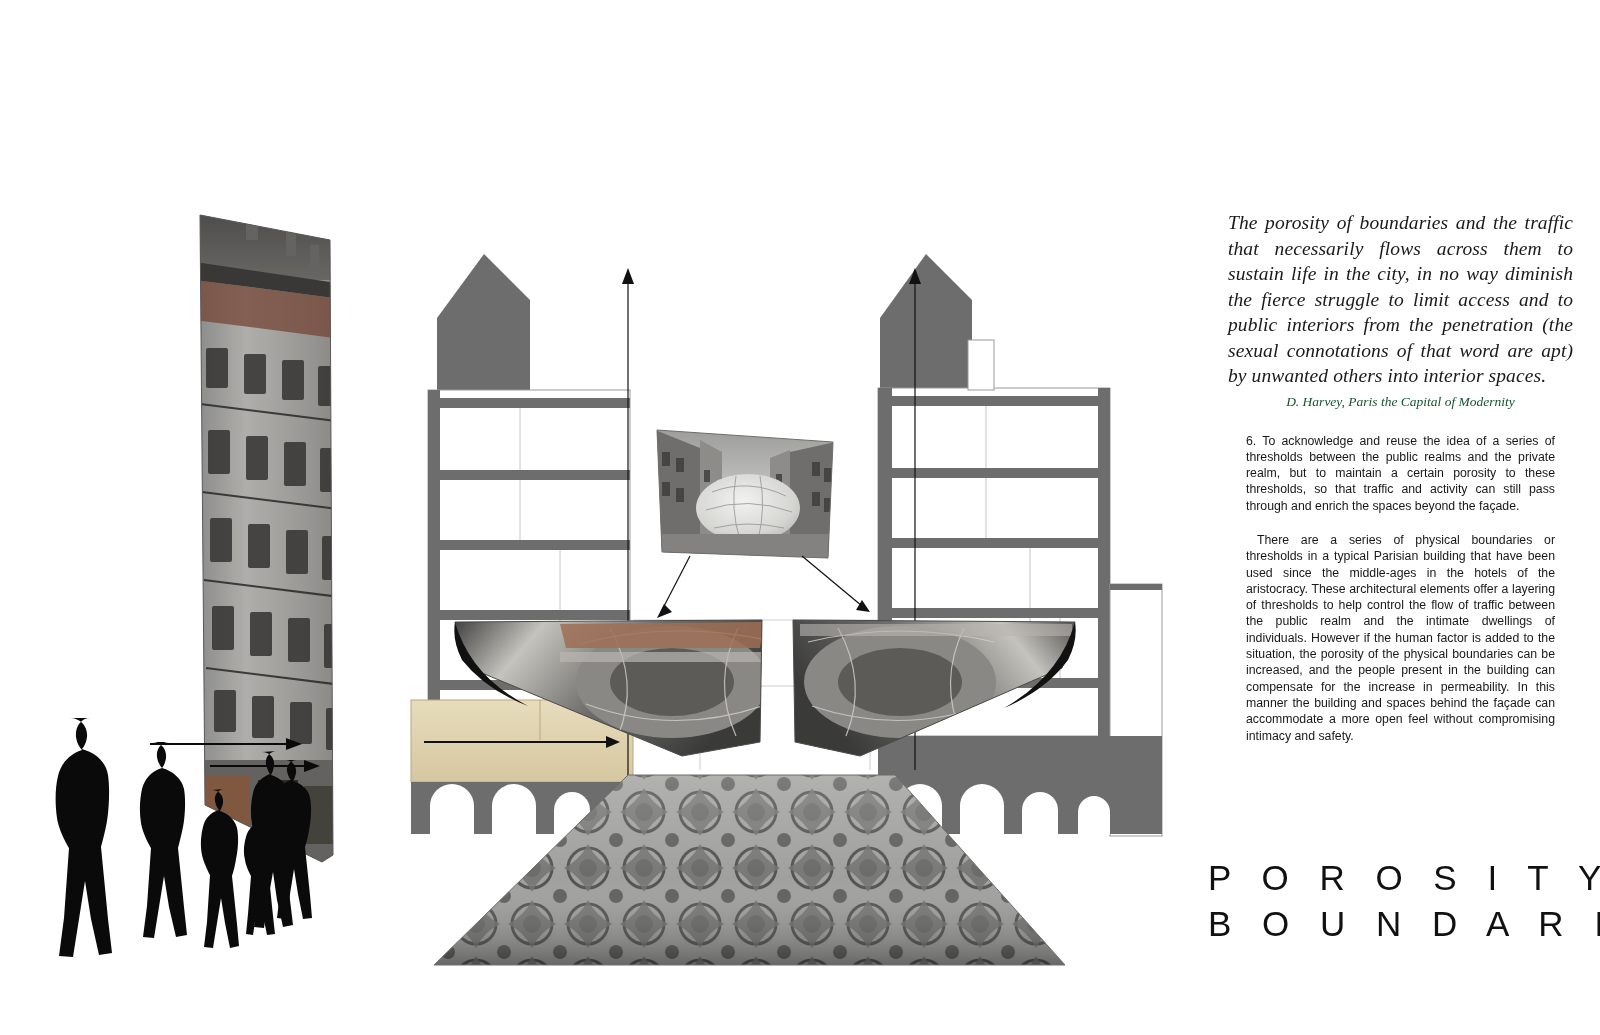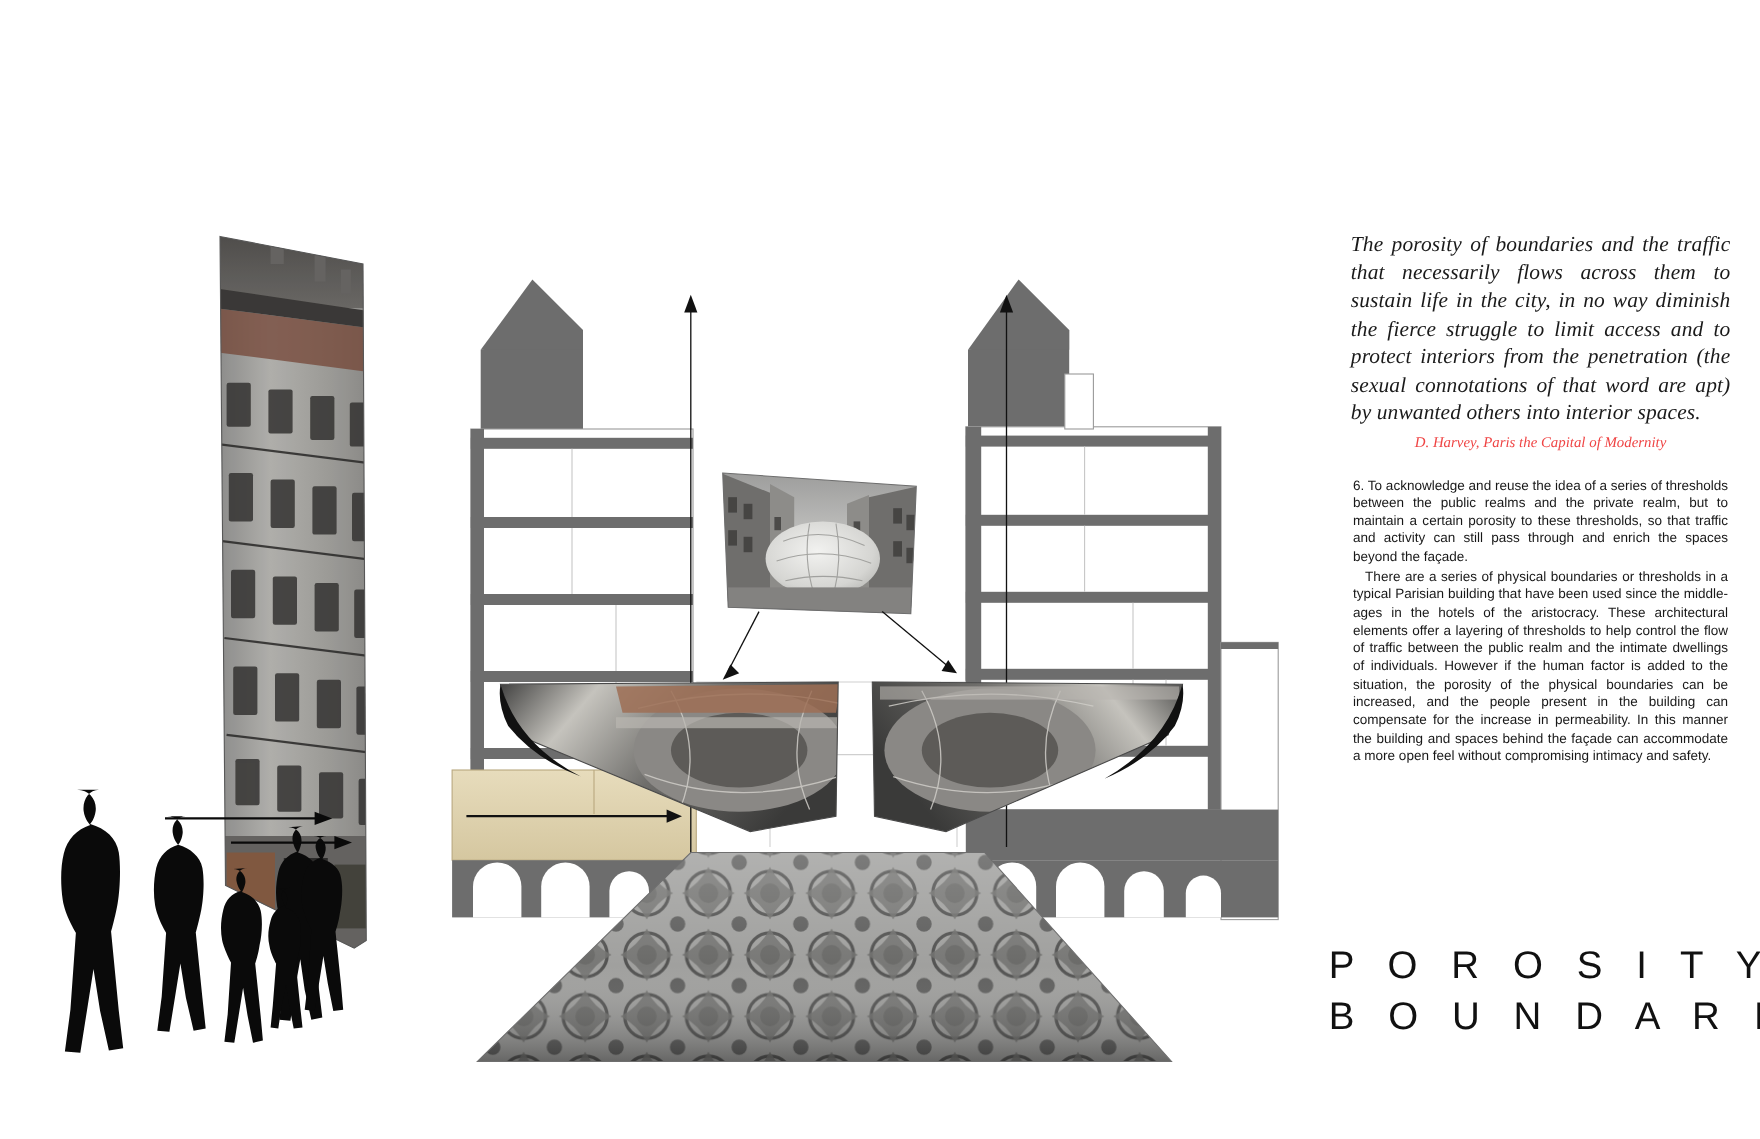--- a/index.html
+++ b/index.html
@@ -38,33 +38,33 @@
     text-align: justify;
     color: #1a1a1a;
     letter-spacing: 0.1px;
   }
   .pull-quote-source {
     font-family: "Liberation Serif", serif;
     font-style: italic;
     font-size: 13.5px;
     line-height: 18px;
     text-align: center;
-    color: #ef4444;
+    color: #14532d;
     margin-top: 4px;
   }
   .body-copy {
     margin-top: 22px;
     font-family: "Liberation Sans", sans-serif;
     font-size: 12.3px;
     line-height: 16.3px;
     text-align: justify;
     color: #181818;
   }
   .body-copy p {
-    margin: 2px;
+    margin: 18px;
     text-indent: 11px;
   }
   .body-copy p.first {
     text-indent: 0;
   }
 
   
   .title-block {
     position: absolute;
     left: 1208px;
@@ -444,21 +444,21 @@
           <line x1="150" y1="744" x2="292" y2="744"></line>
           <line x1="210" y1="766" x2="310" y2="766"></line>
         </g>
         <polygon points="302,744 286,738 286,750"></polygon>
         <polygon points="320,766 304,760 304,772"></polygon>
       </g>
     </svg>
   </div>
 
   <div class="text-column">
-    <div class="pull-quote">The porosity of boundaries and the traffic that necessarily flows across them to sustain life in the city, in no way diminish the fierce struggle to limit access and to protect interiors from the penetration (the sexual connotations of that word are apt) by unwanted others into interior spaces.</div>
+    <div class="pull-quote">The porosity of boundaries and the traffic that necessarily flows across them to sustain life in the city, in no way diminish the fierce struggle to limit access and to public interiors from the penetration (the sexual connotations of that word are apt) by unwanted others into interior spaces.</div>
     <div class="pull-quote-source">D. Harvey, Paris the Capital of Modernity</div>
 
     <div class="body-copy">
       <p class="first">6. To acknowledge and reuse the idea of a series of thresholds between the public realms and the private realm, but to maintain a certain porosity to these thresholds, so that traffic and activity can still pass through and enrich the spaces beyond the façade.</p>
       <p>There are a series of physical boundaries or thresholds in a typical Parisian building that have been used since the middle-ages in the hotels of the aristocracy. These architectural elements offer a layering of thresholds to help control the flow of traffic between the public realm and the intimate dwellings of individuals. However if the human factor is added to the situation, the porosity of the physical boundaries can be increased, and the people present in the building can compensate for the increase in permeability.  In this manner the building and spaces behind the façade can accommodate a more open feel without compromising intimacy and safety.</p>
     </div>
   </div>
 
   <div class="title-block">
     <div class="title-line">P O R O S I T Y   O F</div>

